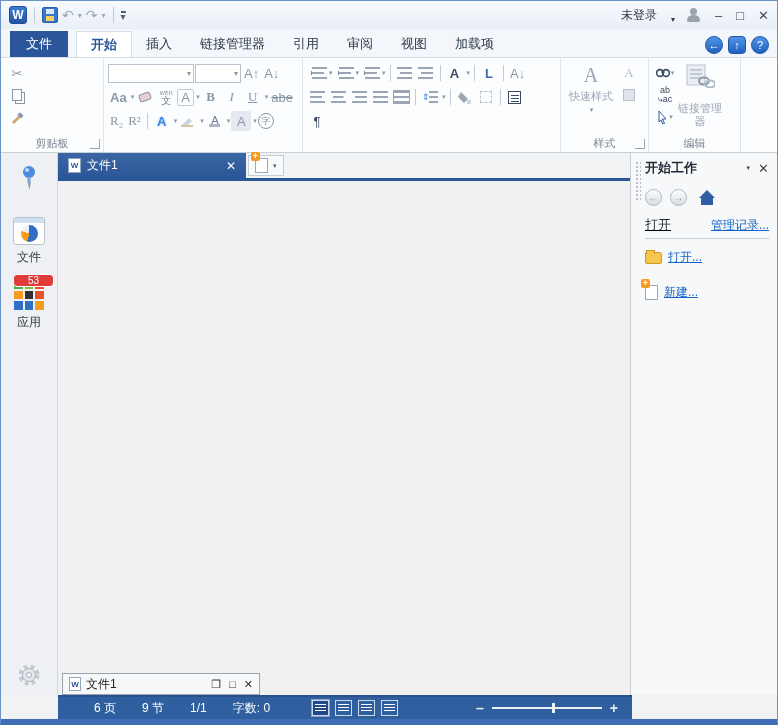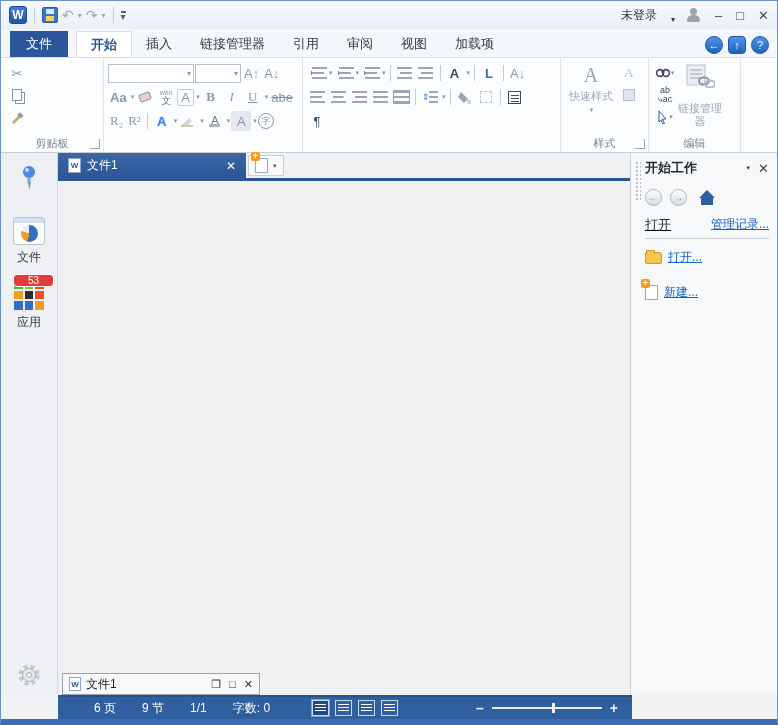--- a/index.html
+++ b/index.html
@@ -110,21 +110,21 @@
   .pane{ width:147px; background:#f7f8f9; border-left:1px solid #c9cdd2; position:relative; padding:6px 8px 0 14px; font-size:12px;}
   .grip{ position:absolute; left:4px; top:8px; width:6px; height:40px;
      background:radial-gradient(#b7bec7 1px, transparent 1.2px) 0 0/4px 4px;}
   .pane-title{ display:flex; align-items:center; font-size:13px; color:#1f2a38; font-weight:bold;}
   .pane-title .sp{ margin-left:auto; display:flex; gap:8px; font-weight:normal; color:#444; align-items:center;}
   .navrow{ display:flex; gap:8px; align-items:center; margin:12px 0 10px 0;}
   .navcirc{ width:17px; height:17px; border-radius:50%; background:linear-gradient(#fdfdfd,#d8dde3); border:1px solid #aeb7c1; color:#9aa4b0; font-size:10px; display:flex; align-items:center; justify-content:center;}
   .home{ width:18px; height:16px; position:relative; margin-left:4px;}
   .home::before{ content:""; position:absolute; left:2px; top:7px; width:12px; height:8px; background:#2e5fa3;}
   .home::after{ content:""; position:absolute; left:0; top:0; border-left:8px solid transparent; border-right:8px solid transparent; border-bottom:8px solid #2e5fa3;}
-  .openrow{ display:flex; align-items:flex-start; border-bottom:1px solid #c9cfd6; padding-bottom:4px; margin-bottom:10px;text-decoration:underline;}
+  .openrow{ display:flex; align-items:center; border-bottom:1px solid #c9cfd6; padding-bottom:4px; margin-bottom:10px;text-decoration:underline;}
   .openrow .lbl{ color:#1f2a38; font-size:13px;}
   .openrow a{ margin-left:auto; }
   .pane a{ color:#1464c8; text-decoration:underline; font-size:12px;}
   .linkrow{ display:flex; align-items:center; gap:6px; margin-bottom:18px;}
   .folder{ width:17px; height:12px; background:#f7c64c; border:1px solid #c89a2a; border-radius:1px 3px 2px 2px; position:relative;}
   .folder::before{ content:""; position:absolute; left:0; top:-3px; width:7px; height:3px; background:#f7c64c; border:1px solid #c89a2a; border-bottom:none;}
   
   .statusbar{ position:absolute; left:57px; bottom:3px; width:574px; height:24px; background:#2f5f9e; color:#fff; display:flex; align-items:center; font-size:12px; gap:26px; padding:0 10px 0 36px; border-top:2px solid #27528c;}
   .viewicons{ display:flex; gap:6px; margin-left:16px;}
   .vicon{ width:17px; height:16px; background:#2f5f9e; border:1px solid #cfd9e6; position:relative; display:flex; align-items:center; justify-content:center;}

